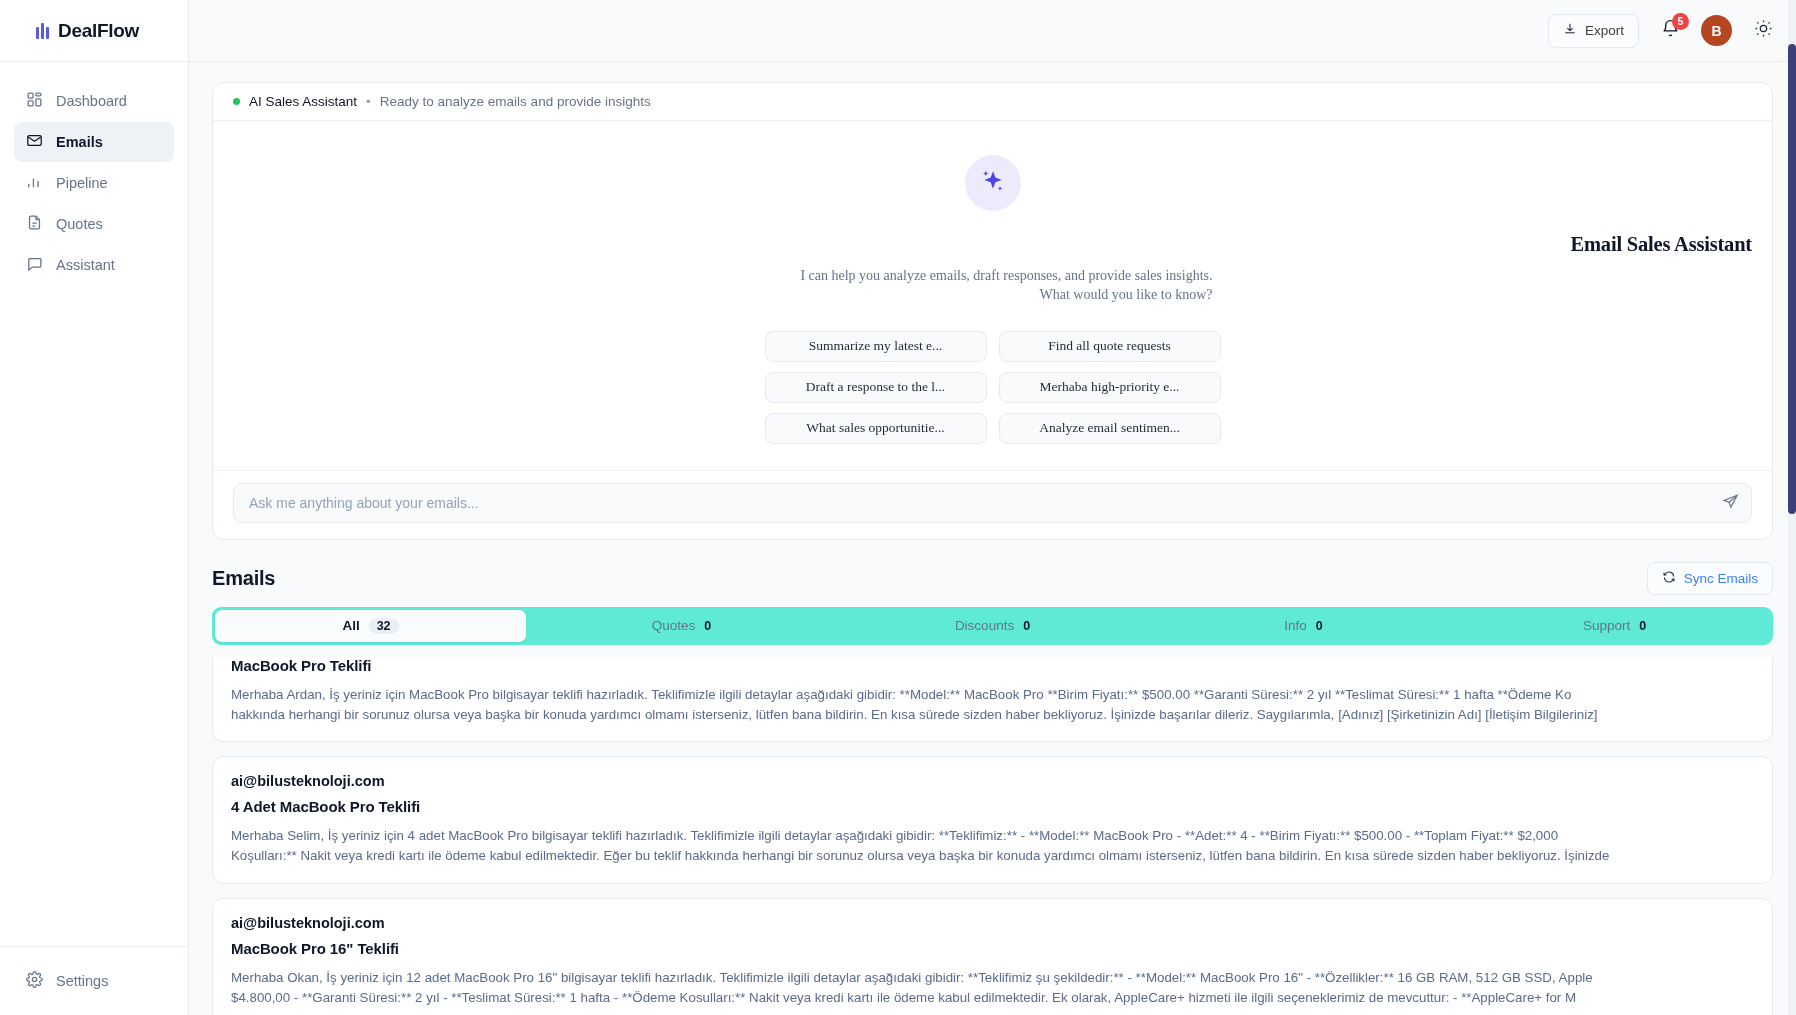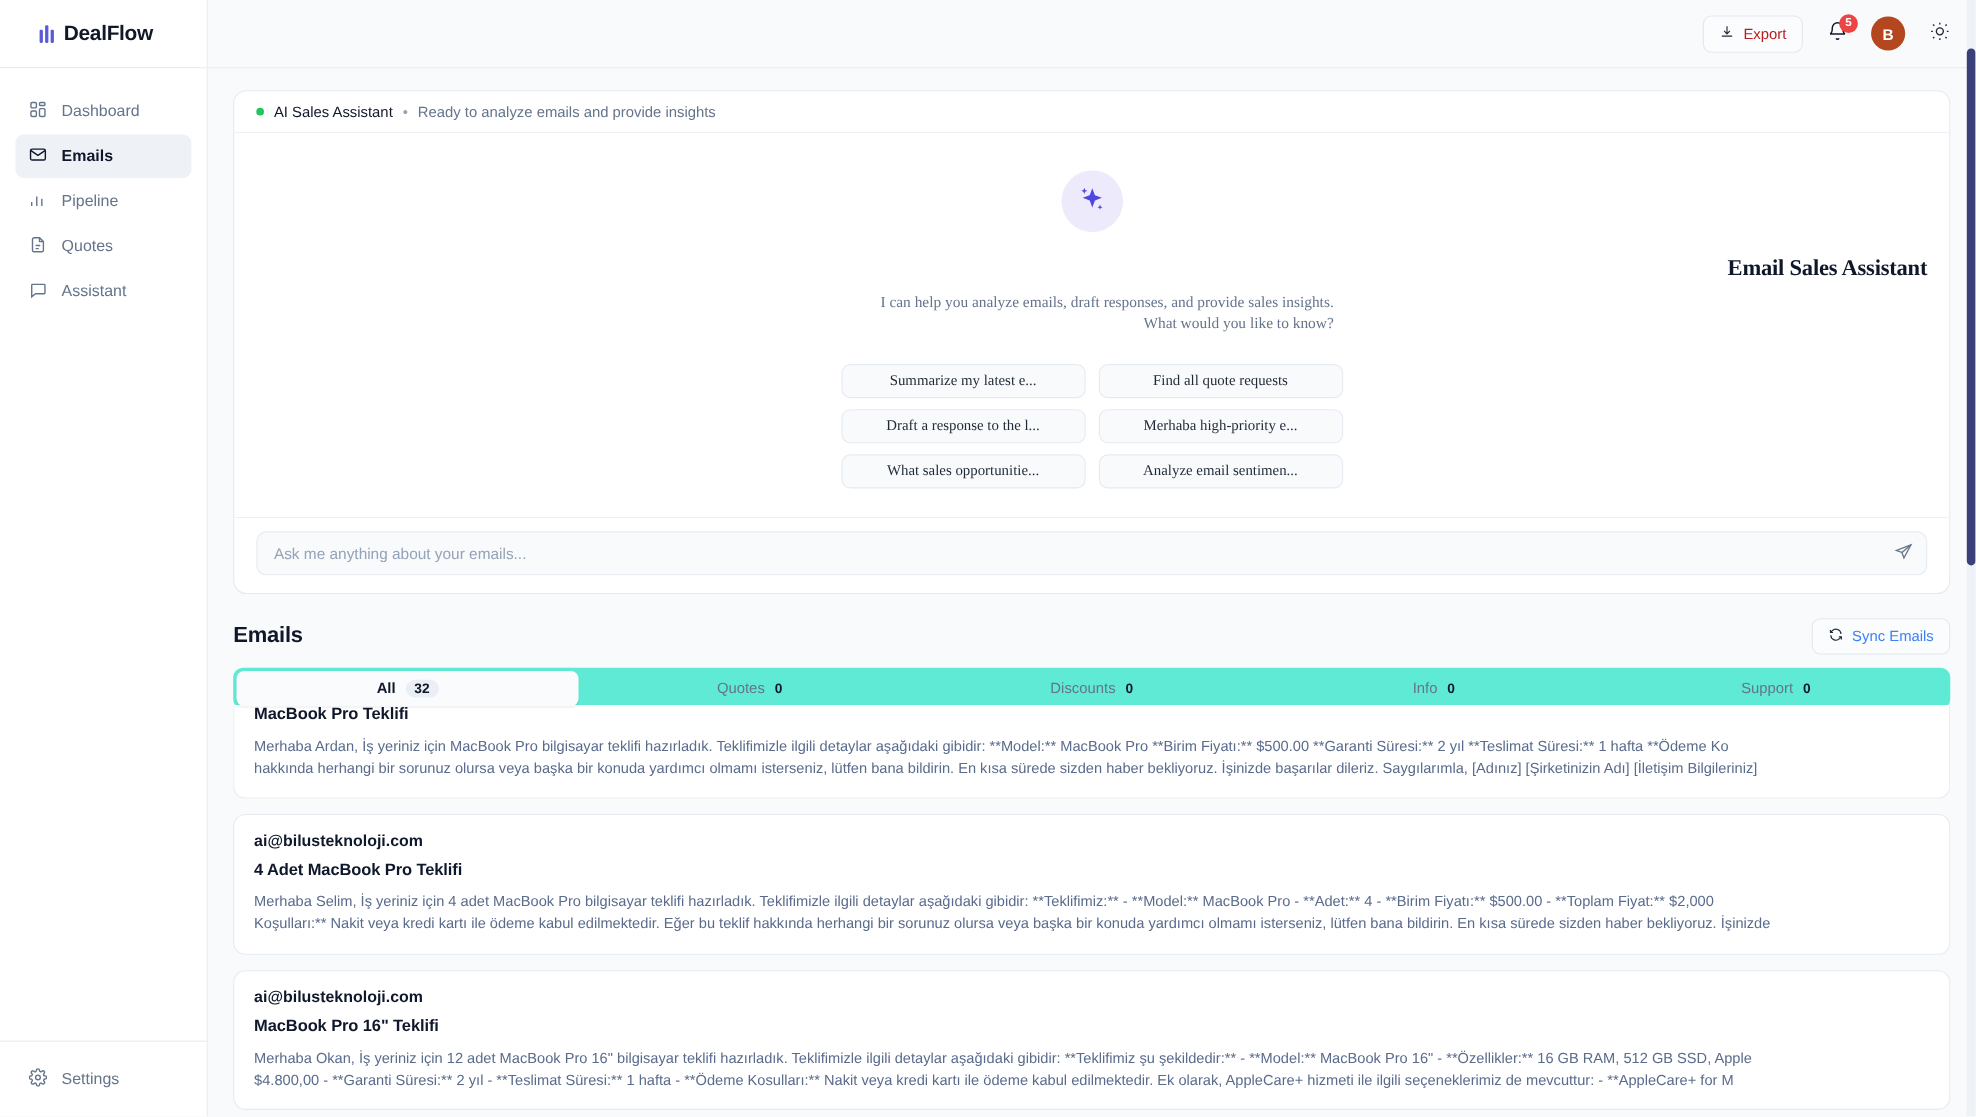--- a/index.html
+++ b/index.html
@@ -54,21 +54,21 @@
     height: 62px; flex: 0 0 62px;
     background: #f8fafc;
     border-bottom: 1px solid #e8ecf2;
     display: flex; align-items: center; justify-content: flex-end;
     padding-right: 20px; gap: 18px;
   }
   .export-btn {
     display: flex; align-items: center; gap: 8px;
     height: 34px; padding: 0 14px;
     background: #fbfcfe; border: 1px solid #e2e8f0; border-radius: 8px;
-    font-size: 13.5px; color: #b91c1c; cursor: pointer;
+    font-size: 13.5px; color: #404040; cursor: pointer;
   }
   .export-btn svg { width: 14px; height: 14px; stroke: #1f2937; fill: none; stroke-width: 1.8; }
 
   .bell-wrap { position: relative; width: 26px; height: 26px; cursor: pointer; display:flex; align-items:center; justify-content:center; }
   .bell-wrap svg { width: 19px; height: 19px; stroke: #111827; fill: none; stroke-width: 1.7; }
   .bell-badge {
     position: absolute; top: -5px; right: -6px;
     min-width: 17px; height: 17px; padding: 0 4px;
     background: #ef4444; color: #fff; border-radius: 9px;
     font-size: 10.5px; font-weight: 600;
@@ -170,21 +170,21 @@
     background: #ffffff; border: 1px solid #e6eaf0; border-radius: 11px;
     padding: 16px 18px; margin-top: 14px;
     overflow: hidden;
   }
   .email-from { font-size: 14.5px; font-weight: 700; color: #0f172a; margin-bottom: 9px; }
   .email-subject { font-size: 15px; font-weight: 700; color: #0f172a; margin-bottom: 11px; letter-spacing: -0.1px; }
   .email-body { font-size: 13.3px; line-height: 1.52; color: #5a6b8c; white-space: nowrap; }
   .email-body .ln { display: block; }
 
   
-  .email-item.clipped { margin-top: 0; padding-top: 0; border-top-left-radius: 0; border-top-right-radius: 0; border-top: none; }
+  .email-item.clipped { margin-top: 16px; padding-top: 0; border-top-left-radius: 0; border-top-right-radius: 0; border-top: none; }
 
   
   .page-scroll {
     position: absolute; right: 0; top: 0; width: 8px; height: 1015px;
     background: #eef1f6;
   }
   .page-scroll .thumb {
     position: absolute; left: 0; top: 44px; width: 8px; height: 470px;
     background: #3b3f7a; border-radius: 4px;
   }

